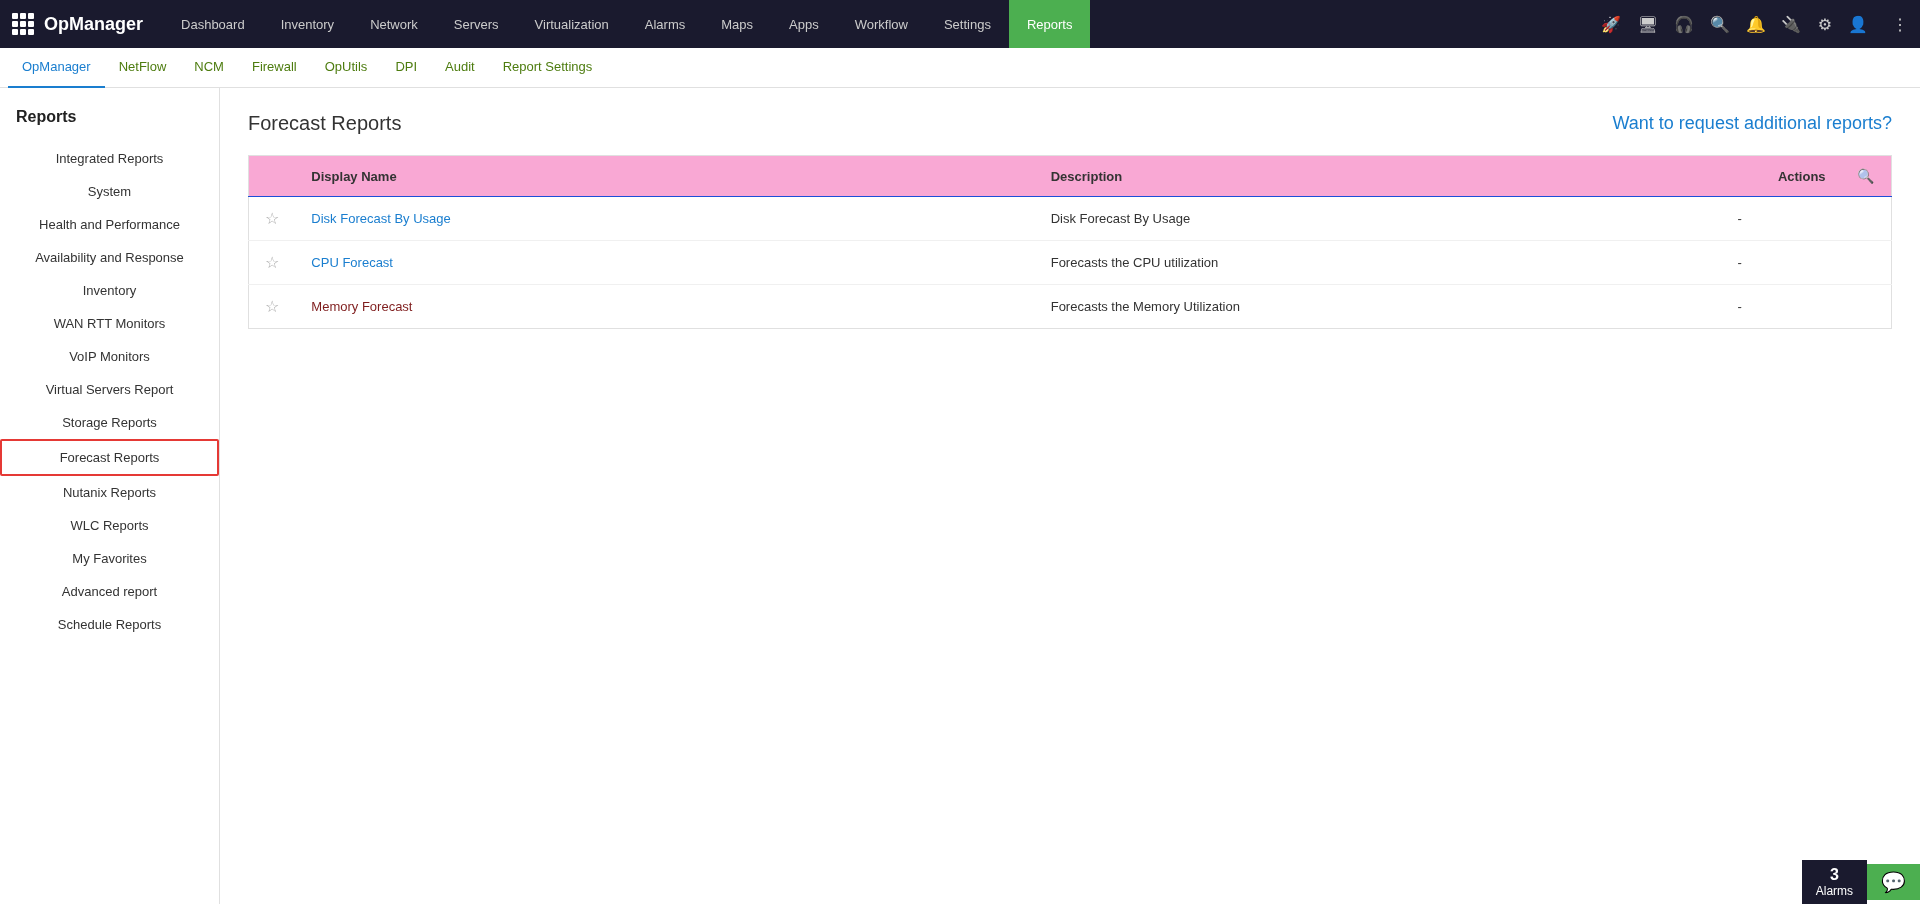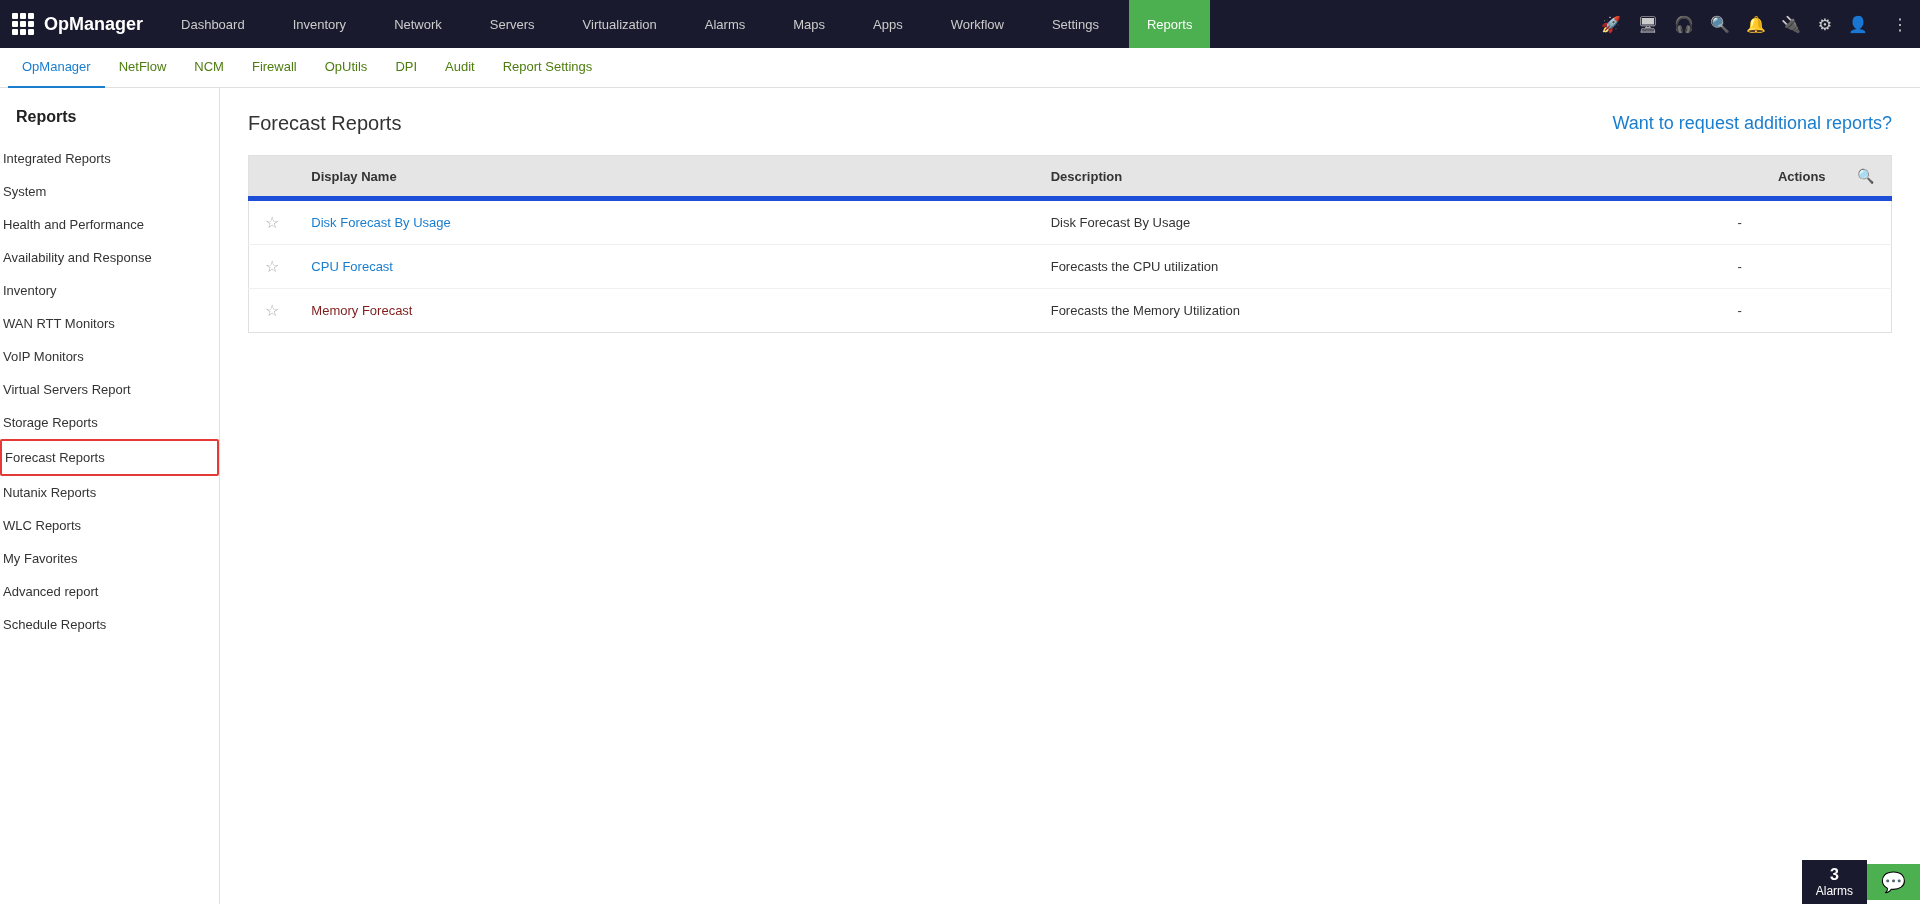--- a/index.html
+++ b/index.html
@@ -33,21 +33,20 @@
     .top-bar .logo-text {
       font-size: 18px;
       font-weight: bold;
       color: #fff;
     }
     .main-nav {
       display: flex;
       align-items: center;
       flex: 1;
       height: 48px;
-      gap: 12px;
     }
     .main-nav .nav-item {
       padding: 0 18px;
       height: 48px;
       display: flex;
       align-items: center;
       color: #ccc;
       cursor: pointer;
       font-size: 13px;
       white-space: nowrap;
@@ -113,25 +112,26 @@
       overflow-y: auto;
       padding-top: 12px;
     }
     .sidebar .sidebar-title {
       font-size: 16px;
       font-weight: bold;
       padding: 8px 16px 16px;
       color: #222;
     }
     .sidebar .sidebar-item {
-      padding: 9px 3px;
+      padding: 9px 16px;
       cursor: pointer;
       color: #333;
       font-size: 13px;
       display: block;
+      text-align: center;
     }
     .sidebar .sidebar-item.active {
       background: #fff;
       color: #333;
       border: 2px solid #e53935;
       border-radius: 2px;
     }
 
     
     .main-content {
@@ -156,22 +156,22 @@
       text-decoration: none;
     }
 
     
     .report-table {
       width: 100%;
       border-collapse: collapse;
       border: 1px solid #e0e0e0;
     }
     .report-table thead tr {
-      background: #e5e5e5;
-      border-bottom: 5px solid #1d4ed8;
+      background: #f9a8d4;
+      border-bottom: 1px solid #1d4ed8;
     }
     .report-table th {
       padding: 12px 16px;
       text-align: left;
       font-weight: bold;
       font-size: 13px;
       color: #333;
     }
     .report-table th.actions-col {
       width: 120px;

